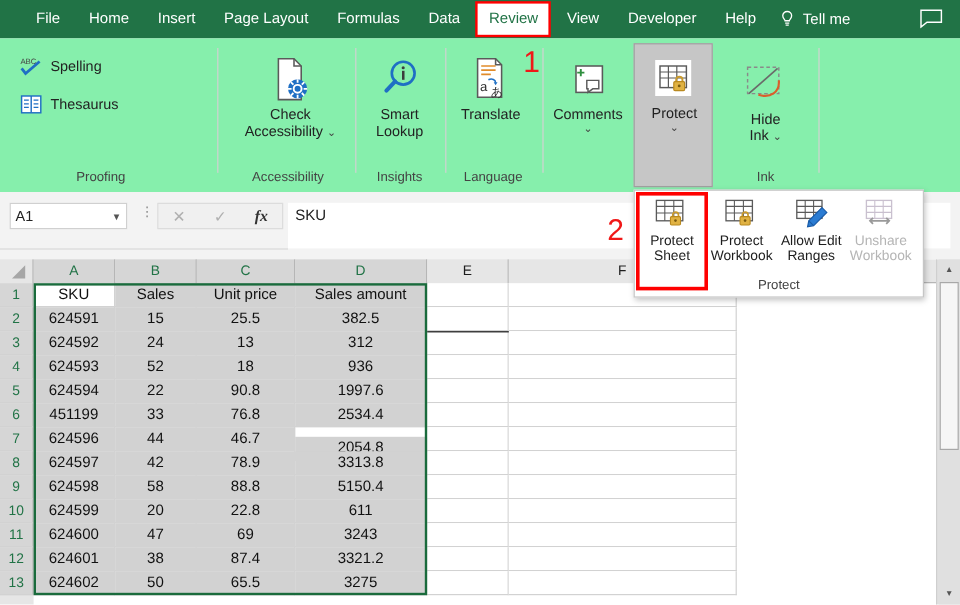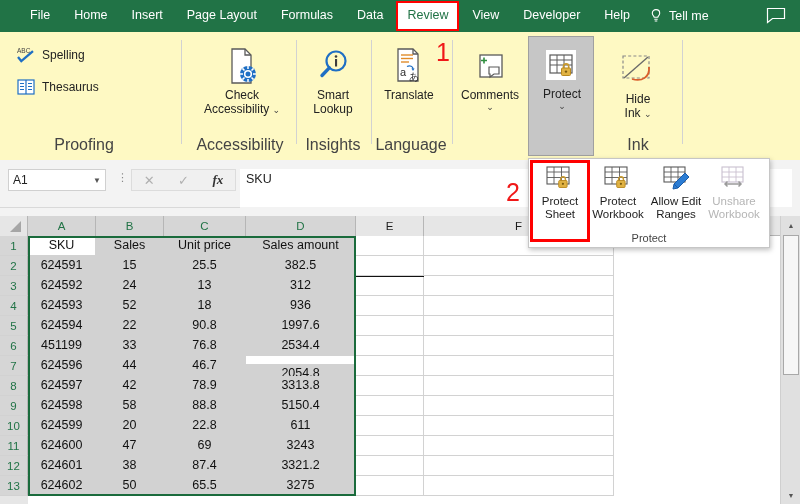--- a/index.html
+++ b/index.html
@@ -27,31 +27,31 @@
     background:#ffffff; color:#217346;
     outline:2px solid #ff0000; outline-offset:-1px;
   }
   #tellme-wrap{ display:flex; align-items:center; margin-left:6px; }
   #bulb{ width:16px; height:16px; margin-right:5px; }
   #comment-balloon{ position:absolute; right:14px; top:7px; width:20px; height:17px; }
 
   
   #ribbon{
     position:absolute; left:0; top:32px; width:800px; height:152px;
-    background:#fef9c3; border-bottom:1px solid #d4d4d4;
+    background:#86efac; border-bottom:1px solid #d4d4d4;
   }
   .rgroup{
     position:absolute; top:0; height:128px;
   }
   .rsep{
     position:absolute; top:8px; width:1px; height:104px; background:#d2d2d2;
   }
   .glabel{
     position:absolute; bottom:6px; width:100%; text-align:center;
-    font-size:16px; color:#444; white-space:nowrap;
+    font-size:11px; color:#444; white-space:nowrap;
   }
   
   .smallbtn{
     position:absolute; display:flex; align-items:center;
     font-size:12px; color:#222; white-space:nowrap; cursor:default;
   }
   .smallbtn .ic{ width:20px; height:18px; margin-right:6px; flex:0 0 auto;
                  display:flex; align-items:center; justify-content:center; }
   
   .bigbtn{

